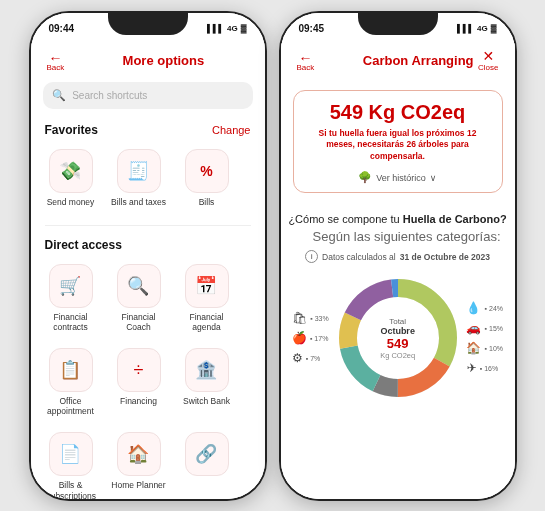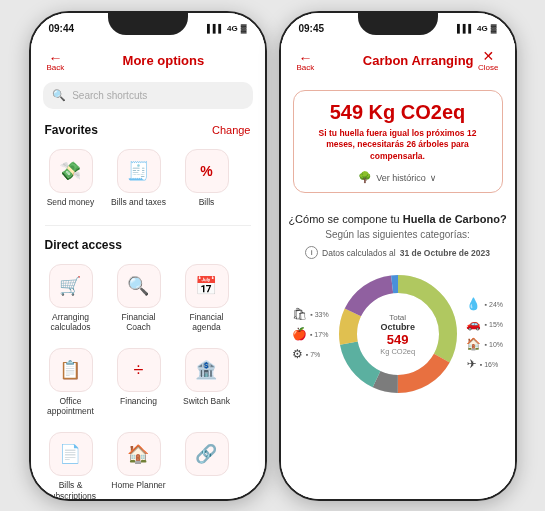--- a/index.html
+++ b/index.html
@@ -198,22 +198,22 @@
 
     .carbon-question {
       padding: 8px 2px 2px;
       font-size: 11px;
       color: #222;
       font-weight: 400;
       text-align: center;
     }
     .carbon-question strong { font-weight: 700; }
     .carbon-sub {
-      text-align: center;
-      font-size: 10px;
+      text-align: right;
+      font-size: 13px;
       color: #666;
       padding: 2px 14px 4px;
     }
     .carbon-info-row {
       display: flex;
       align-items: center;
       justify-content: center;
       gap: 4px;
       font-size: 8.5px;
       color: #555;
@@ -329,21 +329,21 @@
         </div>
 
         <div class="divider"></div>
 
         <div class="section-header">
           <span class="section-title">Direct access</span>
         </div>
         <div class="icon-grid">
           <div class="icon-item">
             <div class="icon-circle">🛒</div>
-            <span class="icon-label">Arranging calculados</span>
+            <span class="icon-label">Financial contracts</span>
           </div>
           <div class="icon-item">
             <div class="icon-circle">🔍</div>
             <span class="icon-label">Financial Coach</span>
           </div>
           <div class="icon-item">
             <div class="icon-circle">📅</div>
             <span class="icon-label">Financial agenda</span>
           </div>
           <div class="icon-item">

